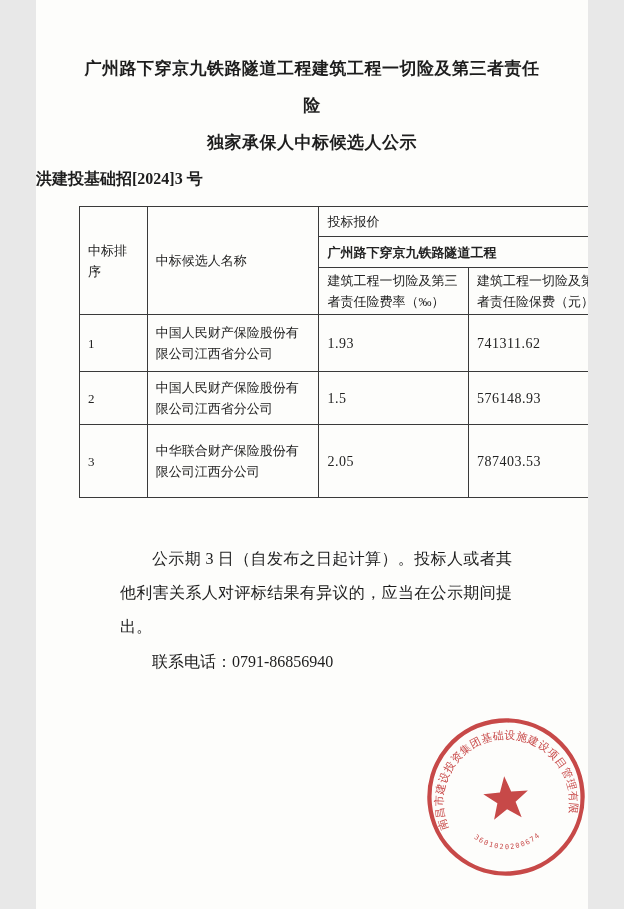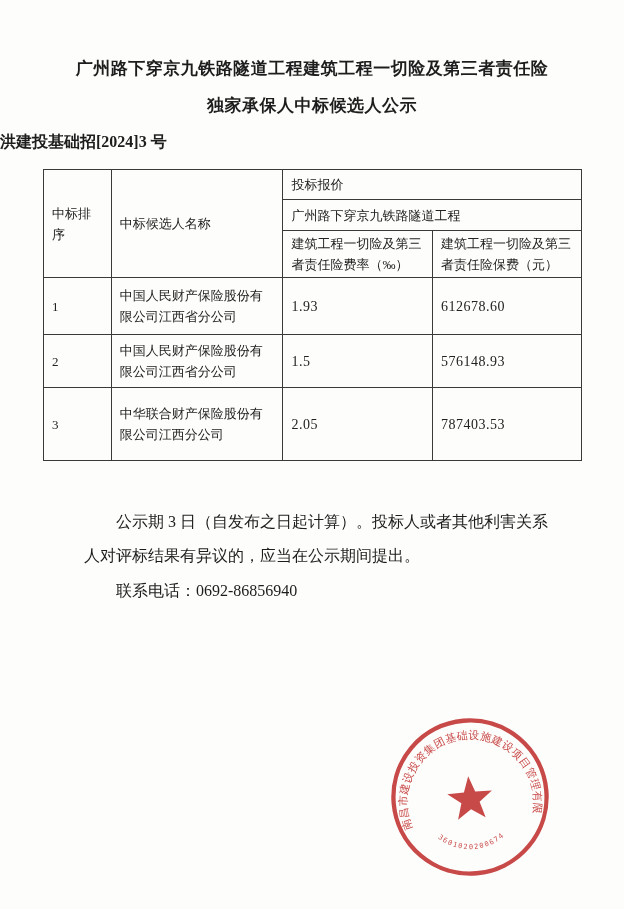--- a/index.html
+++ b/index.html
@@ -1,18 +1,18 @@
 <!DOCTYPE html>
 <html><head>
 <meta charset="utf-8">
 <style>
   html,body{margin:0;padding:0;background:#e8e8e8;}
   .page{
     position:relative;
-    width:624px;height:909px;
+    width:552px;height:909px;
     margin:0 auto;
     background:#fdfdfb;
     font-family:"Liberation Serif","DejaVu Serif",serif;
     color:#1d1d1d;
     overflow:hidden;
   }
   .title{
     margin:0 40px;
     text-align:center;
     font-size:17px;font-weight:bold;
@@ -41,21 +41,21 @@
     color:#222;
   }
   table.bid-table td{
     border:1.5px solid #3a3a3a;
     text-align:left;
     vertical-align:middle;
     padding:2px 8px;
     line-height:21px;
   }
   tr.hdr-r1{height:30px;}
-  tr.hdr-r2{height:31px;}
+  tr.hdr-r2{height:31px;font-weight:bold;}
   tr.hdr-r3{height:44px;}
   tr.data-r1{height:57px;}
   tr.data-r2{height:53px;}
   tr.data-r3{height:73px;}
   .col-rank{width:12.6%;}
   .col-name{width:31.9%;}
   .col-rate{width:27.8%;}
   .col-premium{width:27.7%;}
   .num-cell{font-size:14px;letter-spacing:0.5px;}
   .notice-paragraph{
@@ -111,41 +111,41 @@
         <td colspan="2">广州路下穿京九铁路隧道工程</td>
       </tr>
       <tr class="hdr-r3">
         <td>建筑工程一切险及第三者责任险费率（‰）</td>
         <td>建筑工程一切险及第三者责任险保费（元）</td>
       </tr>
       <tr class="data-r1">
         <td>1</td>
         <td>中国人民财产保险股份有限公司江西省分公司</td>
         <td class="num-cell">1.93</td>
-        <td class="num-cell">612678.60</td>
+        <td class="num-cell">741311.62</td>
       </tr>
       <tr class="data-r2">
         <td>2</td>
         <td>中国人民财产保险股份有限公司江西省分公司</td>
         <td class="num-cell">1.5</td>
         <td class="num-cell">576148.93</td>
       </tr>
       <tr class="data-r3">
         <td>3</td>
         <td>中华联合财产保险股份有限公司江西分公司</td>
         <td class="num-cell">2.05</td>
         <td class="num-cell">787403.53</td>
       </tr>
     </tbody>
   </table>
 
   <p class="notice-paragraph">公示期 3 日（自发布之日起计算）。投标人或者其他利害关系人对评标结果有异议的，应当在公示期间提出。</p>
 
 
-  <div class="phone-line">联系电话：0692-86856940</div>
+  <div class="phone-line">联系电话：0791-86856940</div>
 
   <svg class="seal" viewBox="0 0 200 200">
     <circle cx="100" cy="100" r="88" fill="none" stroke="#c22f2f" stroke-width="5"></circle>
     <polygon fill="#c22f2f" points="100,76 106.5,94.1 125.7,94.7 110.5,106.4 115.9,124.8 100,114 84.1,124.8 89.5,106.4 74.3,94.7 93.5,94.1"></polygon>
     <defs>
       <path id="sealTopArc" d="M 31,130 A 73,73 0 1 1 169,130" fill="none"></path>
       <path id="sealBottomArc" d="M 57.6,142.4 A 60,60 0 0 0 142.4,142.4" fill="none"></path>
     </defs>
     <text font-size="12.5" fill="#c22f2f" letter-spacing="0.5" font-family="Liberation Serif, serif">
       <textPath href="#sealTopArc" startOffset="0">南昌市建设投资集团基础设施建设项目管理有限公司</textPath>

